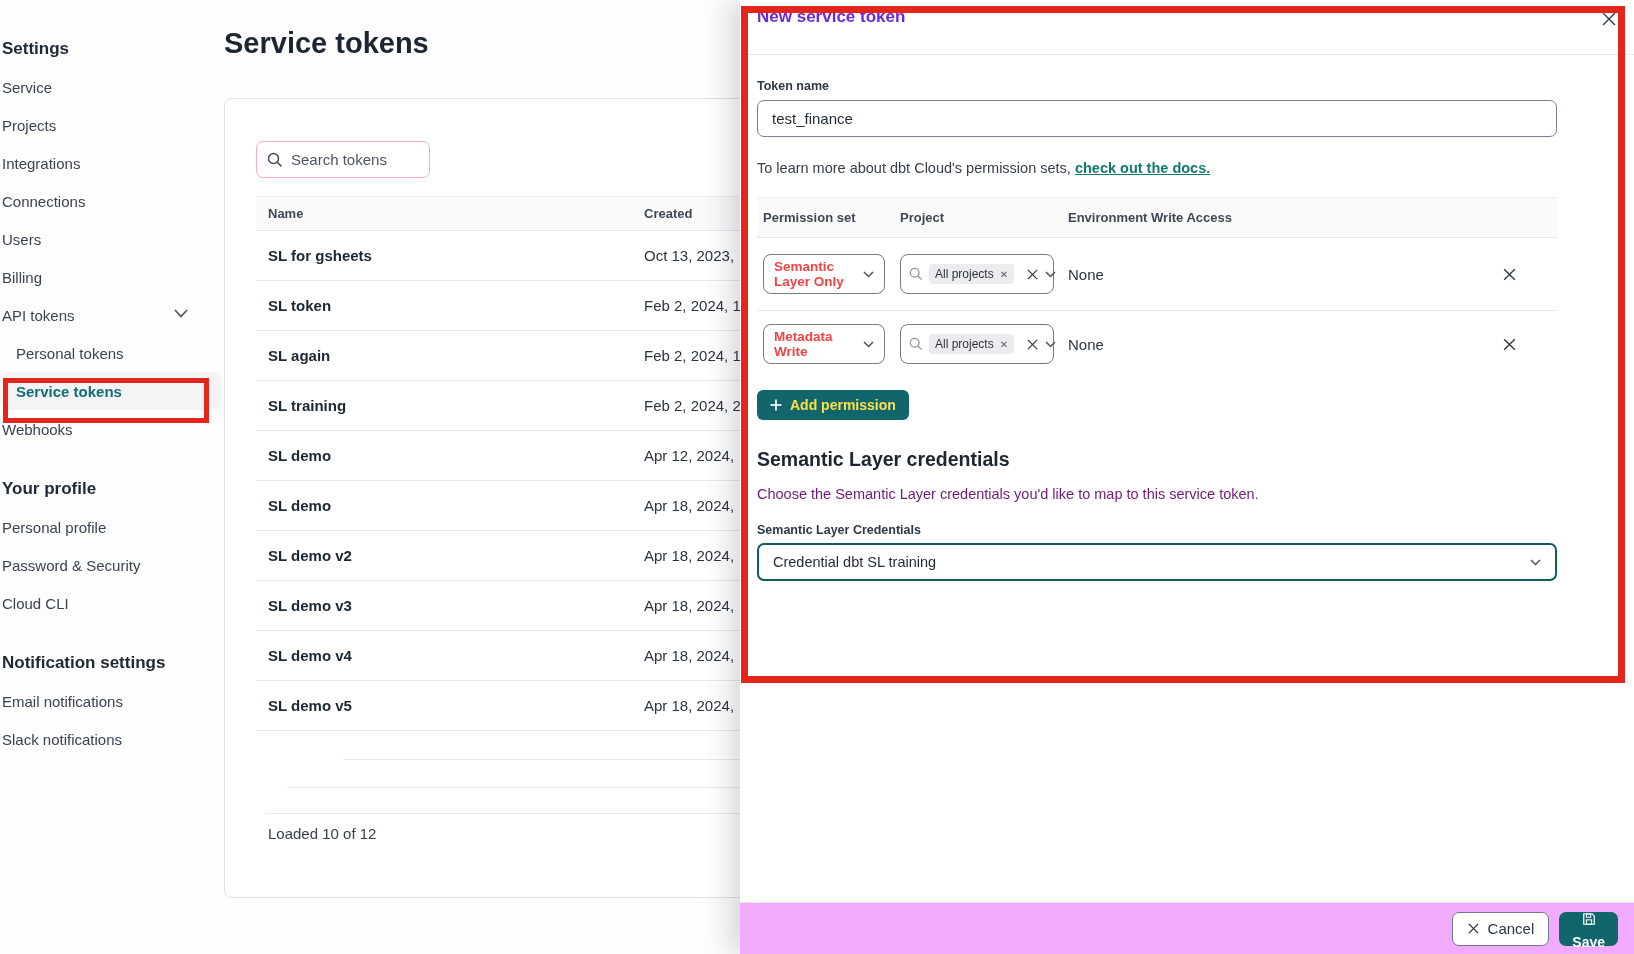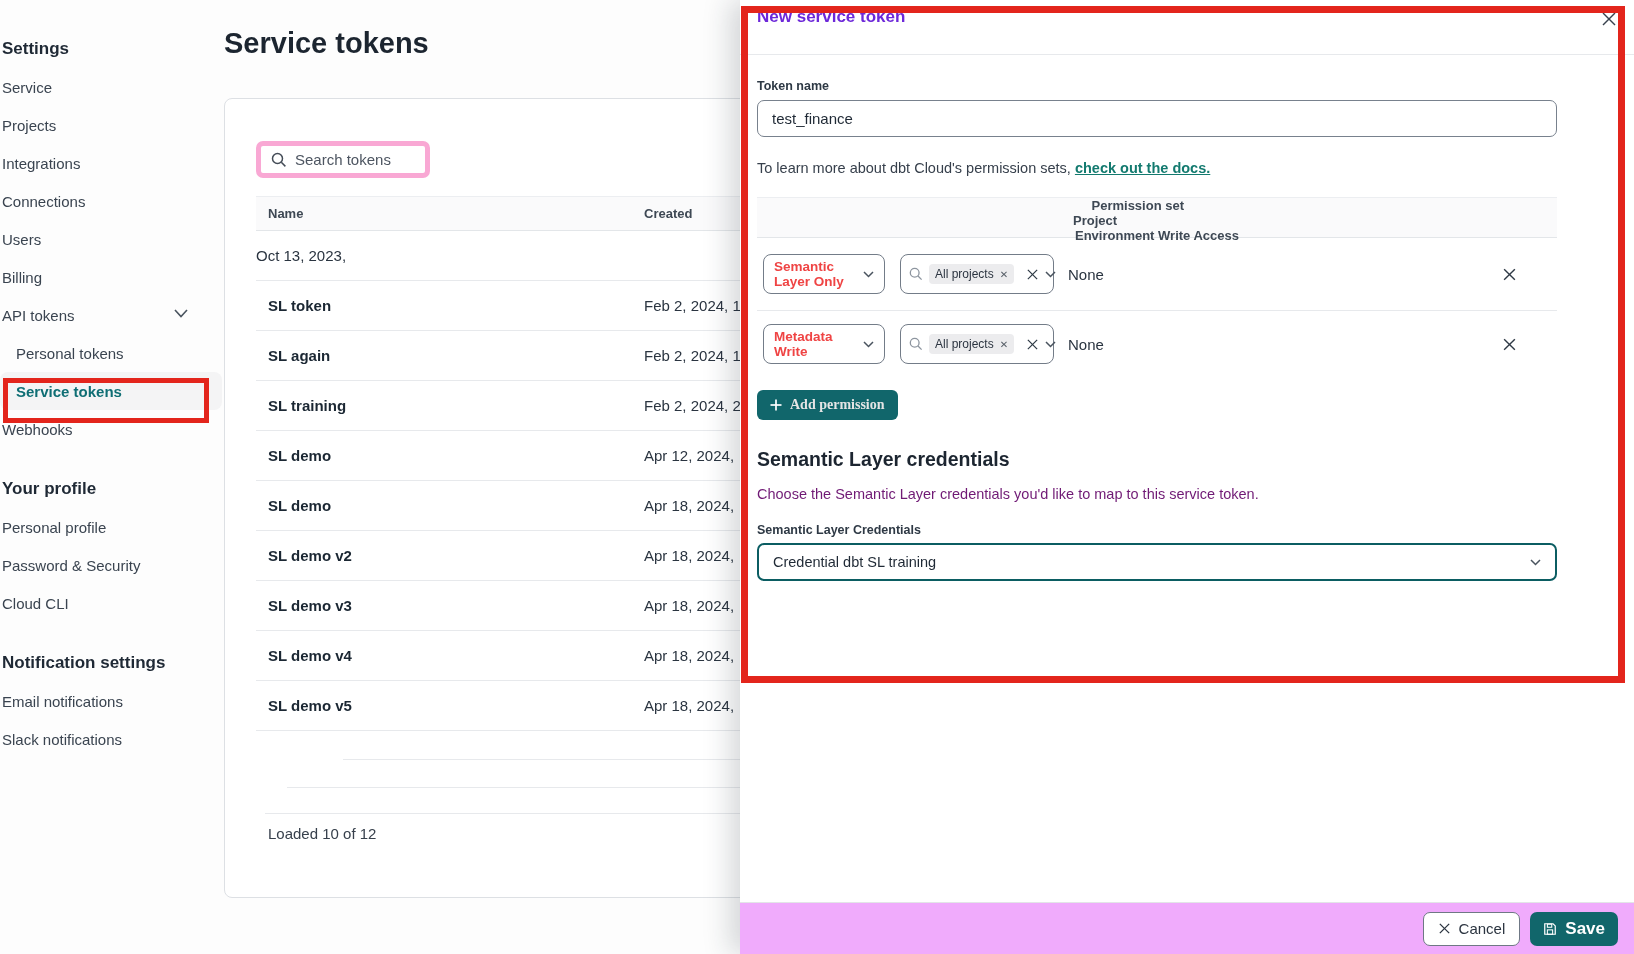--- a/index.html
+++ b/index.html
@@ -17,21 +17,21 @@
 
   
   .anno { position:absolute; border:6px solid #e3251c; z-index:60; pointer-events:none; }
   .anno-sidebar { left:3px; top:378px; width:206px; height:45px; border-width:5px; }
   .anno-drawer { left:741px; top:6px; width:884px; height:677px; border-width:7px; }
 
   
   .main { position:absolute; left:224px; top:0; width:1200px; }
   .page-title { font-size:29px; font-weight:700; color:#1c2530; margin-top:27px; }
   .card { margin-top:38px; width:1186px; height:800px; background:#fff; border:1px solid #dde0e4; border-radius:8px; position:relative; }
-  .search-box { position:absolute; left:31px; top:42px; width:174px; height:37px; border:5px solid #f9a8d4; border-radius:7px;
+  .search-box { position:absolute; left:31px; top:42px; width:174px; height:37px; border:1px solid #f9a8d4; border-radius:7px;
                 display:flex; align-items:center; padding:0 10px; gap:8px; background:#fff; }
   .search-box input { border:none; outline:none; font-size:15px; width:120px; font-family:inherit; color:#2b3440; background:transparent; }
   .search-box input::placeholder { color:#4d5561; }
   .thead { position:absolute; left:31px; right:1px; top:97px; height:35px; background:#fafafb; border-top:1px solid #eceef1;
            border-bottom:1px solid #e3e6e9; display:flex; align-items:center; font-size:13px; font-weight:700; color:#3e4854; }
   .thead .c1 { padding-left:12px; width:388px; }
   .tbody { position:absolute; left:31px; right:1px; top:132px; }
   .trow { height:50px; display:flex; align-items:center; border-bottom:1px solid #e7e9ec; font-size:15px; white-space:nowrap; }
   .trow .c1 { padding-left:12px; width:388px; font-weight:700; color:#1b2733; }
   .trow .c2 { color:#2a3440; }
@@ -46,51 +46,51 @@
   .drawer-close { position:absolute; right:14px; top:8px; width:22px; height:22px; color:#39424e; cursor:pointer; display:flex; align-items:center; justify-content:center; }
   .drawer-body { position:absolute; left:17px; top:55px; width:800px; }
   .field-label { font-size:12.5px; font-weight:700; color:#2e3945; }
   .tn-label { margin-top:24px; }
   .text-input { margin-top:7px; width:800px; height:37px; border:1px solid #78818d; border-radius:7px; padding:0 14px;
                 font-size:15px; color:#1f2935; font-family:inherit; outline:none; background:#fff; }
   .docs-line { margin-top:23px; font-size:14.5px; color:#37404c; }
   .docs-line a { color:#137a6f; font-weight:600; text-decoration:underline; cursor:pointer; }
 
   .perm-header { margin-top:21px; height:41px; background:#fafafb; border-top:1px solid #eceef1; border-bottom:1px solid #e3e6e9;
-                 display:flex; align-items:center; font-size:13px; font-weight:700; color:#3e4854;flex-direction:column; }
+                 display:flex; align-items:center; font-size:13px; font-weight:700; color:#3e4854; }
   .pc1 { width:143px; padding-left:6px; } .pc2 { width:168px; } .pc3 { flex:1; }
   .perm-row { display:flex; align-items:center; height:73px; border-bottom:1px solid #e7e9ec; }
   .perm-row.last { border-bottom:none; height:66px; }
   .select { width:122px; height:40px; border:1px solid #737c88; border-radius:8px; background:#fff; display:flex; align-items:center;
             padding:0 10px; font-size:13.5px; font-weight:700; color:#ef4444; justify-content:space-between; cursor:pointer; }
   .multiselect { width:154px; height:40px; border:1px solid #737c88; border-radius:8px; background:#fff; display:flex; align-items:center;
                  padding:0 8px; gap:6px; cursor:text; }
   .chip { background:#ececee; border-radius:4px; font-size:12px; color:#2b3440; padding:3px 6px; display:flex; align-items:center; gap:6px; white-space:nowrap; }
   .chip .chip-x { font-size:10px; color:#555d66; cursor:pointer; }
   .ms-spacer { flex:1; }
   .icon-btn { color:#2e3945; cursor:pointer; display:flex; align-items:center; }
   .write-access { font-size:15px; color:#2a3440; }
   .row-remove { margin-left:auto; margin-right:40px; }
 
-  .btn-add { margin-top:13px; height:30px; background:#11666b; color:#e5e5e5; border:none; border-radius:6px;
+  .btn-add { margin-top:13px; height:30px; background:#11666b; color:#fde047; border:none; border-radius:6px;
              font-size:14px; font-weight:700; display:inline-flex; align-items:center; gap:8px; padding:0 13px;
-             font-family:Liberation Serif, serif; cursor:pointer; }
+             font-family:Liberation Sans, sans-serif; cursor:pointer; }
 
   .sec-heading { margin-top:28px; font-size:19.5px; font-weight:700; color:#1c2530; }
   .sec-desc { margin-top:15px; font-size:14.5px; color:#701a75; }
   .cred-label { margin-top:21px; }
   .cred-select { margin-top:6px; width:800px; height:38px; border:2px solid #0b5d62; border-radius:7px; display:flex;
                  align-items:center; justify-content:space-between; padding:0 14px; font-size:14.5px; color:#1f2935; cursor:pointer; background:#fff; }
 
   .drawer-footer { position:absolute; left:0; right:0; bottom:0; height:52px; border-top:1px solid #e3e5e8; background:#f0abfc;
                    display:flex; align-items:center; justify-content:flex-end; gap:10px; padding-right:16px; }
   .btn-cancel { height:34px; border:1px solid #6f7885; background:#fff; border-radius:7px; display:inline-flex; align-items:center;
                 gap:8px; padding:0 14px; font-size:15px; color:#2b3440; font-family:inherit; cursor:pointer; }
   .btn-save { height:34px; border:none; background:#11666b; color:#fff; border-radius:7px; display:inline-flex; align-items:center;
-              gap:8px; padding:0 13px; font-size:17px; font-weight:600; font-family:inherit; cursor:pointer; }
+              gap:8px; padding:0 13px; font-size:14px; font-weight:600; font-family:inherit; cursor:pointer;flex-direction:column; }
 
   svg { display:block; }
 </style>
 </head>
 <body>
 
 <nav class="sidebar">
   <div class="side-heading">Settings</div>
   <div class="side-item">
       <span>Service</span>
@@ -161,20 +161,21 @@
       <input type="text" placeholder="Search tokens" style="">
     </div>
 
     <div class="thead">
       <div class="c1">Name</div>
       <div class="c2">Created</div>
     </div>
 
     <div class="tbody">
       <div class="trow">
+          <div class="c1">SL for gsheets</div>
           <div class="c2">Oct 13, 2023,</div>
         </div>
       <div class="trow">
           <div class="c1">SL token</div>
           <div class="c2">Feb 2, 2024, 1</div>
         </div>
       <div class="trow">
           <div class="c1">SL again</div>
           <div class="c2">Feb 2, 2024, 1</div>
         </div>

